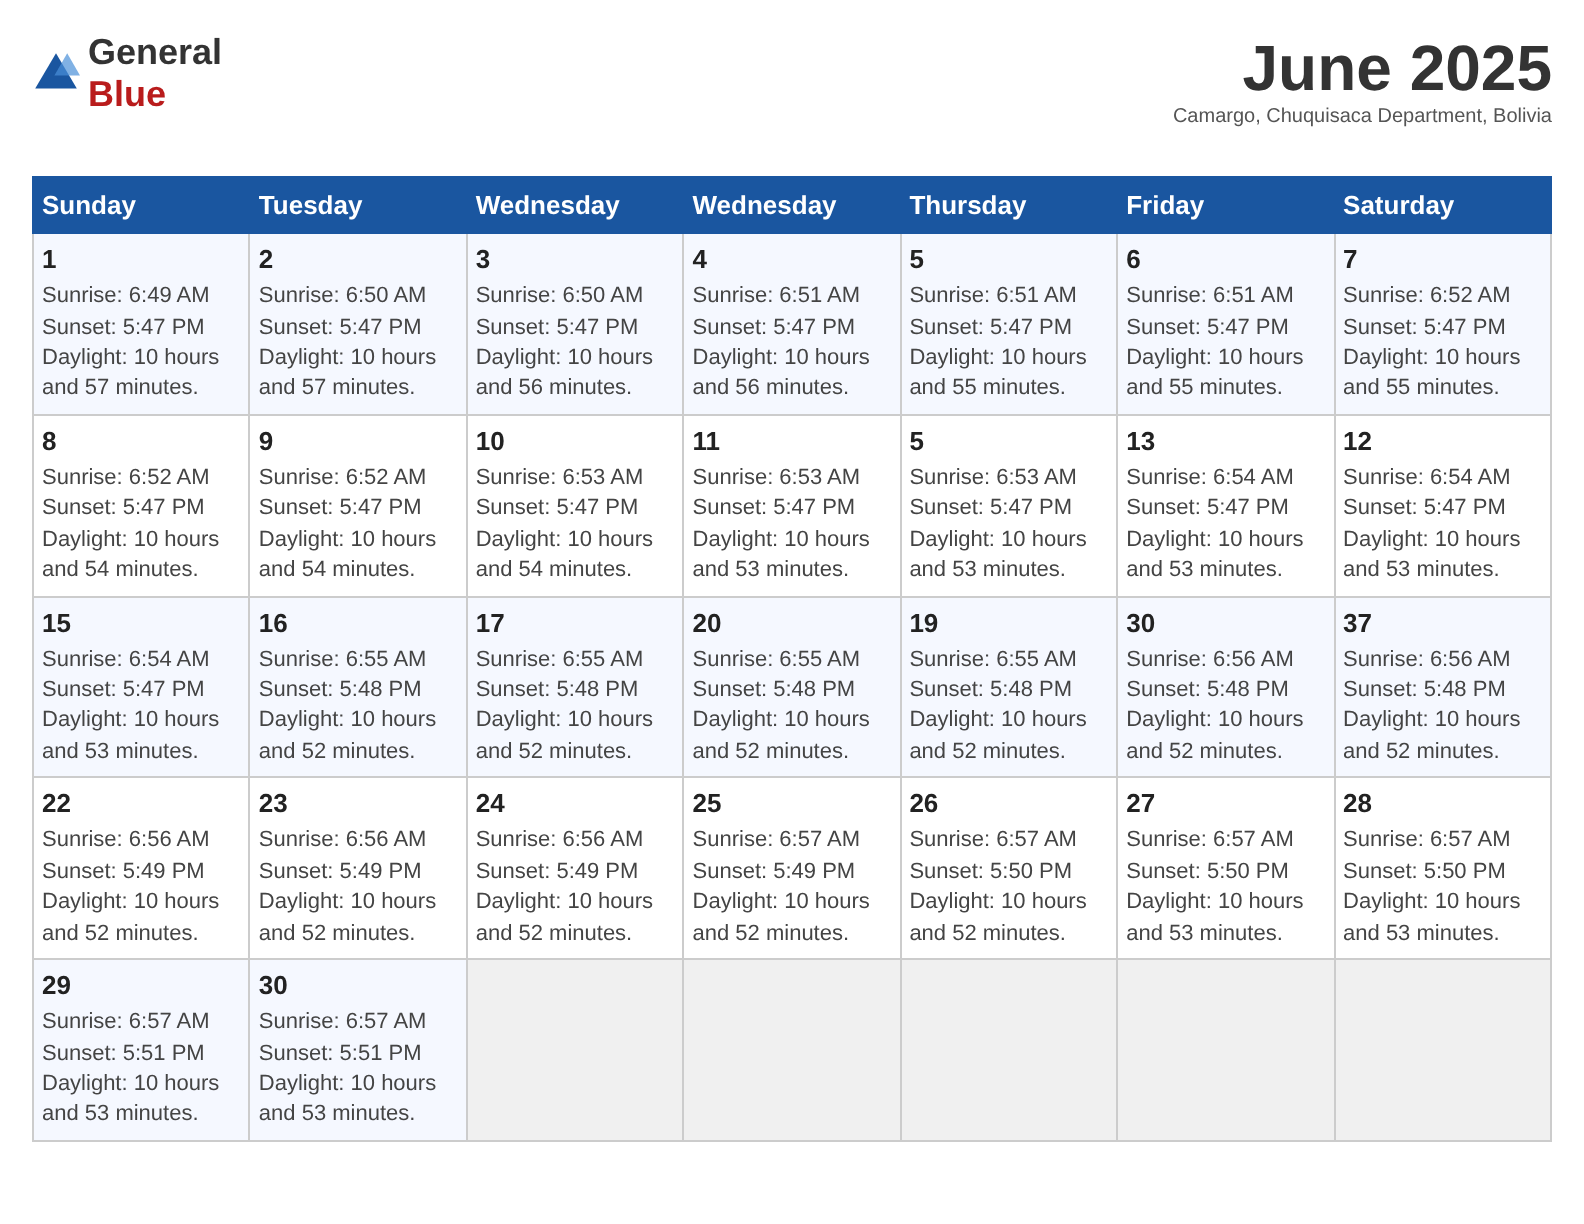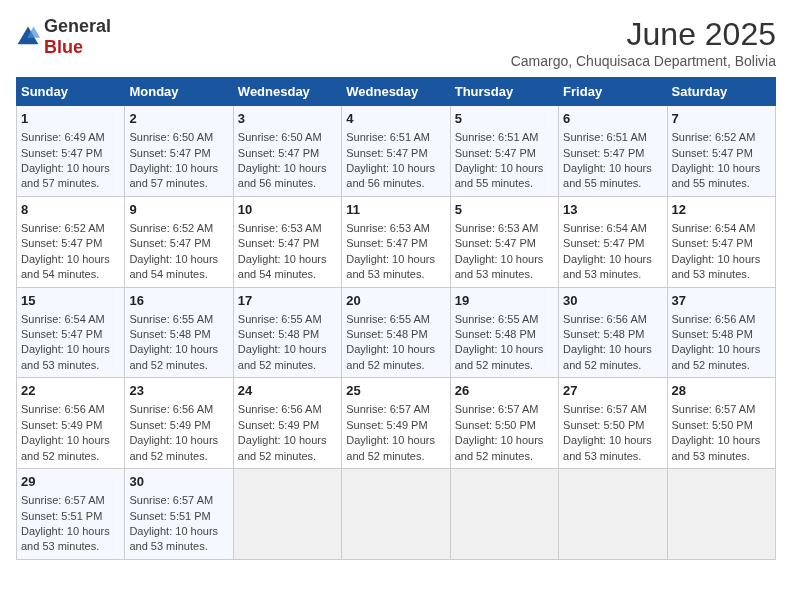--- a/index.html
+++ b/index.html
@@ -7,21 +7,21 @@
       font-family: Arial, sans-serif;
       background: #fff;
       width: 792px;
       min-height: 612px;
       padding: 16px;
     }
     .header-area {
       display: flex;
       justify-content: space-between;
       align-items: flex-start;
-      margin-bottom: 8px;
+      margin-bottom: 24px;
     }
     .logo {
       display: flex;
       align-items: center;
       gap: 4px;
     }
     .logo-text-general {
       font-size: 18px;
       font-weight: bold;
       color: #333;
@@ -33,25 +33,25 @@
     }
     .logo-icon {
       width: 24px;
       height: 24px;
     }
     .title-area {
       text-align: right;
     }
     .main-title {
       font-size: 32px;
-      font-weight: normal;
+      font-weight: bold;
       color: #333;
     }
     .subtitle {
-      font-size: 14px;
+      font-size: 10px;
       color: #555;
     }
     table {
       width: 100%;
       border-collapse: collapse;
       font-size: 11px;
     }
     thead tr {
       background-color: #1a56a0;
       color: white;
@@ -109,21 +109,21 @@
   <div class="title-area">
     <div class="main-title">June 2025</div>
     <div class="subtitle">Camargo, Chuquisaca Department, Bolivia</div>
   </div>
 </div>
 
 <table>
   <thead>
     <tr>
       <th>Sunday</th>
-      <th>Monday</th>
+      <th>Tuesday</th>
       <th>Wednesday</th>
       <th>Wednesday</th>
       <th>Thursday</th>
       <th>Friday</th>
       <th>Saturday</th>
     </tr>
   </thead>
   <tbody id="calendar-body">
   <tr>
         <td>

